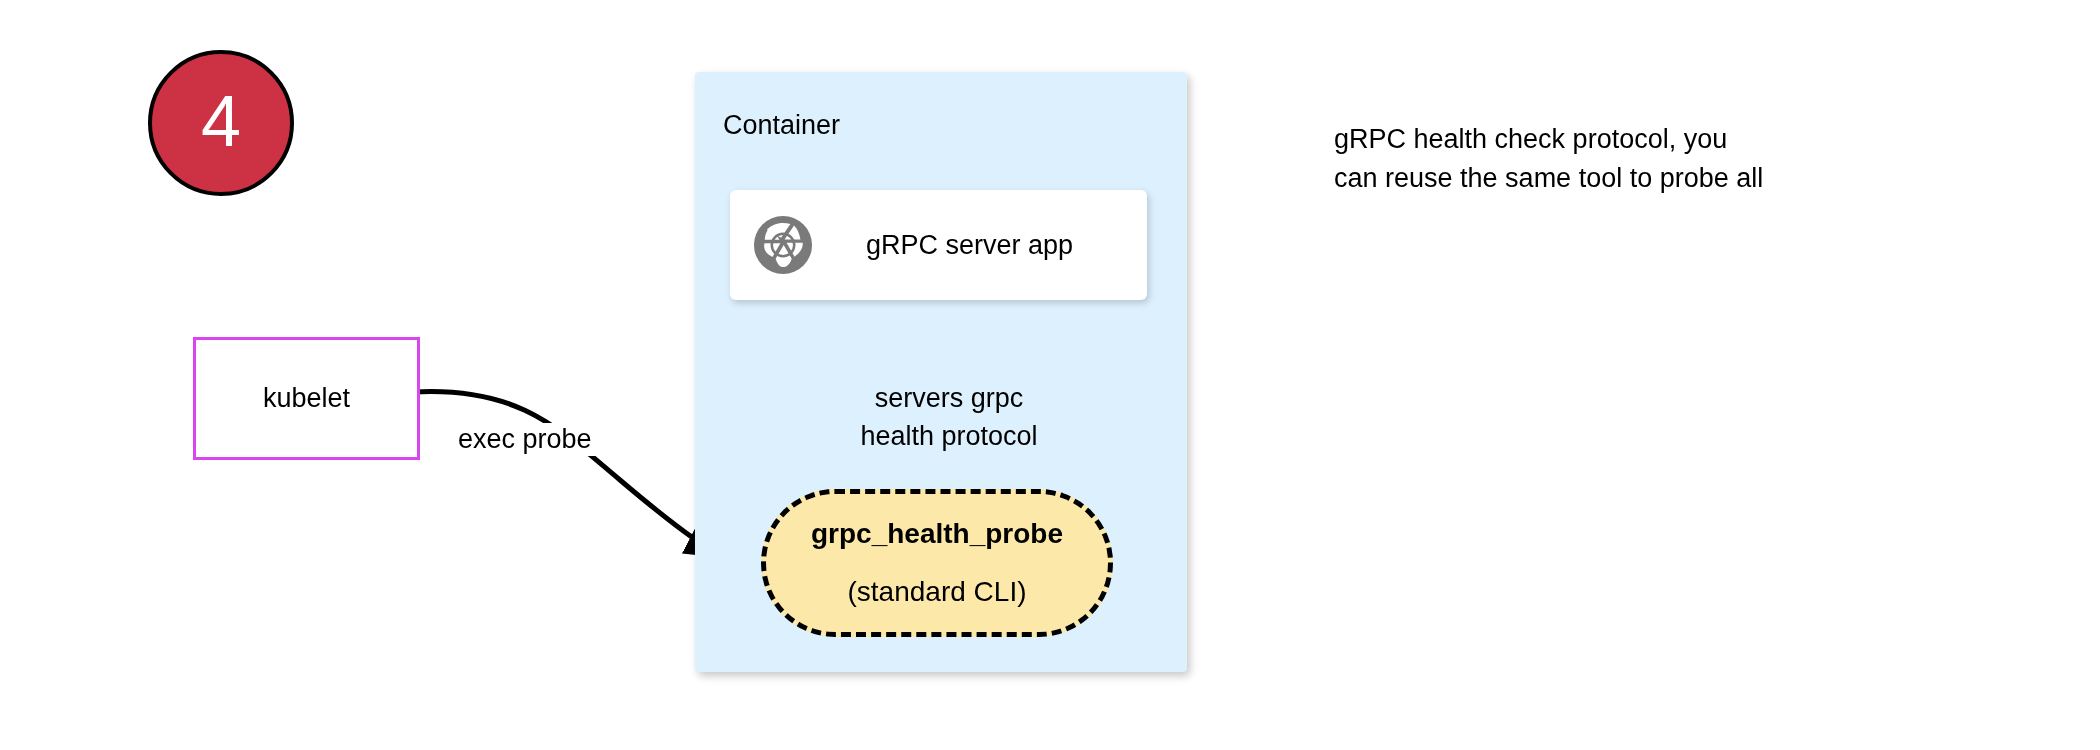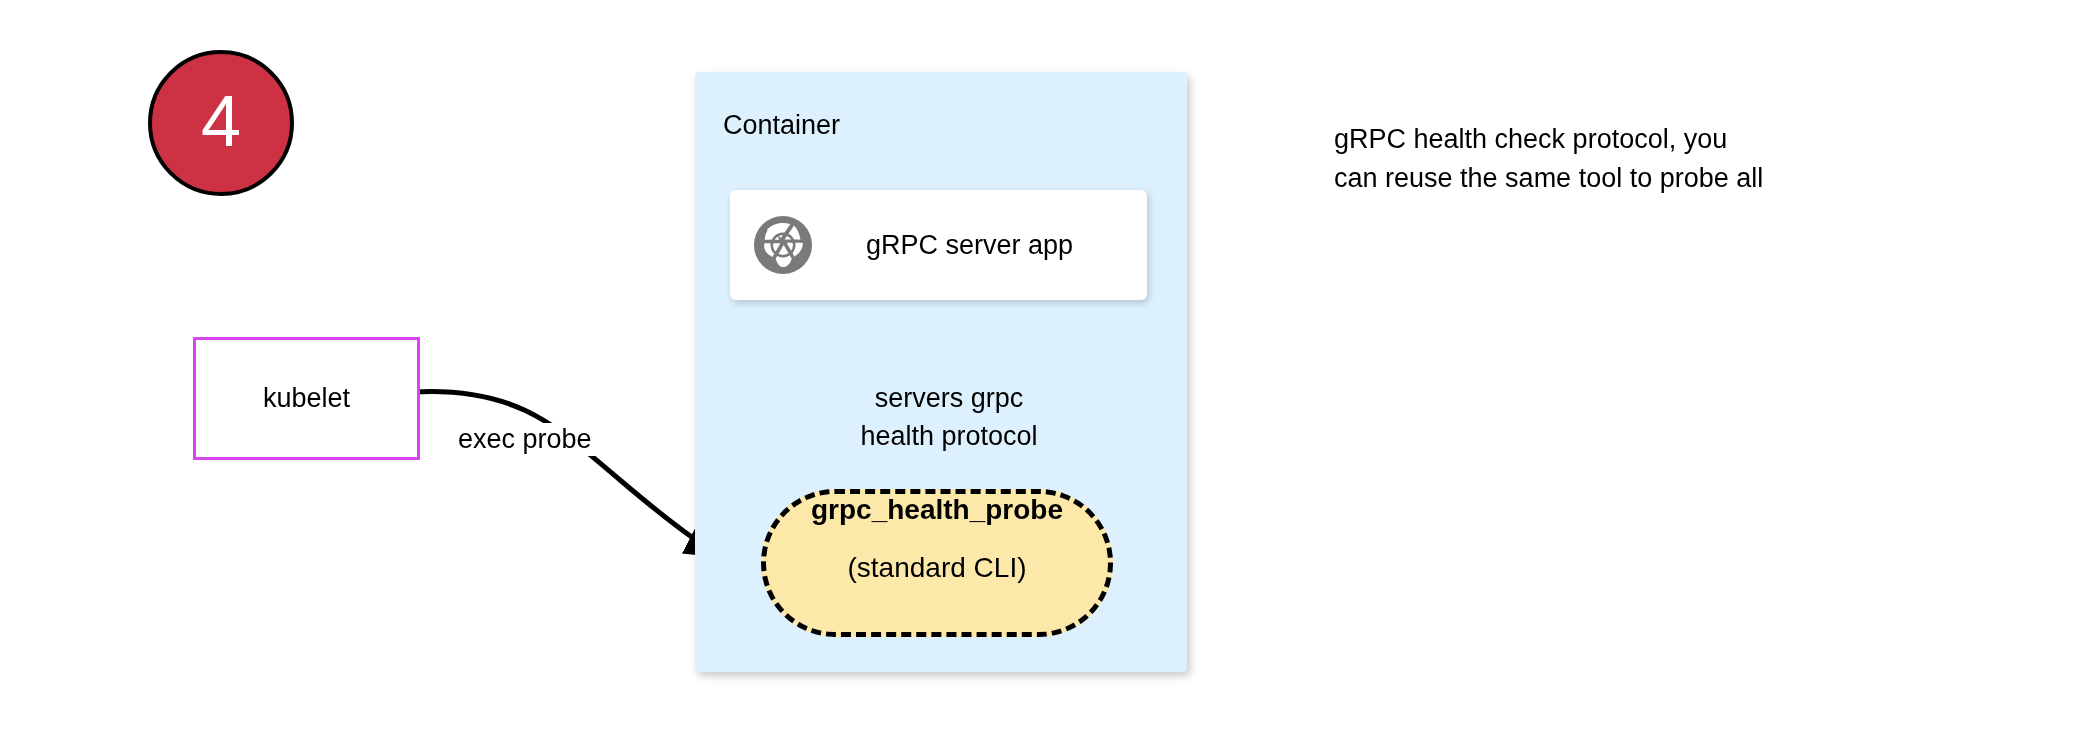--- a/index.html
+++ b/index.html
@@ -151,20 +151,21 @@
     top: 489px;
     width: 352px;
     height: 148px;
     background: #fce9a9;
     border: 5px dashed #000000;
     border-radius: 74px;
     box-sizing: border-box;
     display: flex;
     flex-direction: column;
     align-items: center;
+    justify-content: center;
     gap: 26px;
   }
   .probe-node-title {
     font-size: 28px;
     line-height: 1.12;
     font-weight: bold;
     white-space: nowrap;
   }
   .probe-node-sub {
     font-size: 28px;

